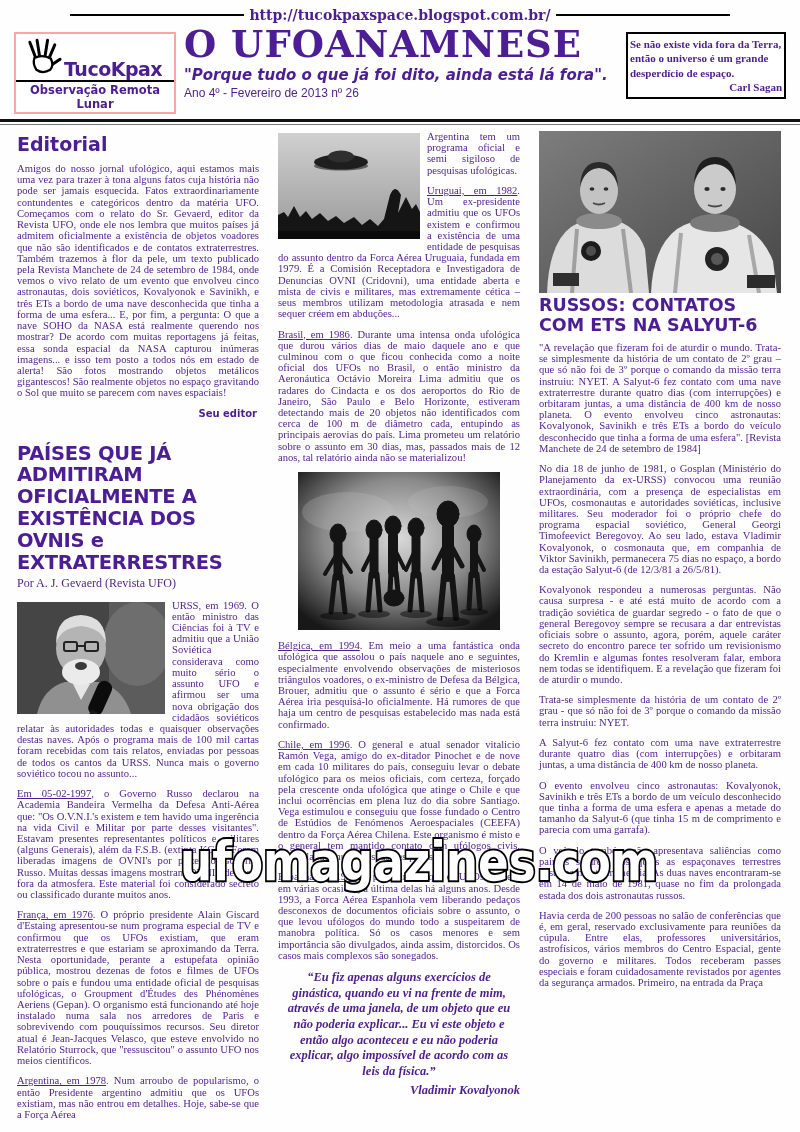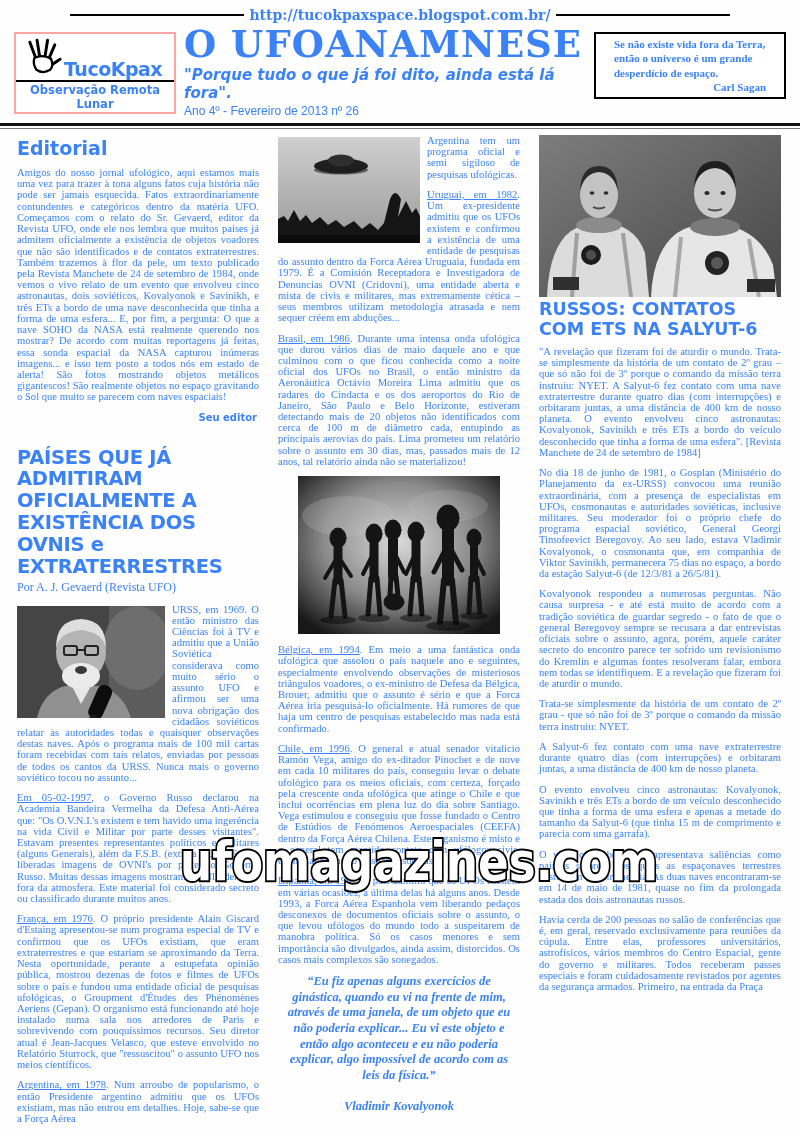--- a/index.html
+++ b/index.html
@@ -1,33 +1,33 @@
 <!DOCTYPE html>
 <html><head>
 <meta charset="utf-8">
 <style>
   html,body{margin:0;padding:0;background:#e8e8e8;}
-  .page{position:relative;width:800px;height:1132px;background:#fefefe;color:#3b82f6;
+  .page{position:relative;width:800px;height:1132px;background:#fefefe;color:#4c1d95;
         font-family:"Liberation Serif",serif;overflow:hidden;margin:0 auto;
         box-shadow:0 0 4px rgba(0,0,0,.4);}
   
   .url-row{display:flex;align-items:center;padding:7px 70px 2px;}
   .url-row .hr{flex:1;border-top:2px solid #000;}
   .url{font-family:"DejaVu Serif",serif;font-weight:bold;font-size:14px;padding:0 5px;white-space:nowrap;}
   .masthead{display:flex;align-items:flex-start;padding:1px 14px 0;}
   .logo-box{width:158px;border:2px solid #fca5a5;background:#fff;margin-top:6px;}
   .logo-top{display:flex;align-items:flex-end;padding:2px 4px 0;}
   .logo-name{font-family:"DejaVu Sans",sans-serif;font-weight:bold;font-size:19px;letter-spacing:-0.5px;margin-left:2px;}
   .logo-sub{font-family:"DejaVu Sans",sans-serif;font-weight:bold;font-size:11.5px;text-align:center;
             border-top:2px solid #000;padding:1px 0;}
   .title-block{flex:1;text-align:left;padding:0 8px;}
   .title{font-family:"DejaVu Serif",serif;font-weight:bold;font-size:37px;letter-spacing:1px;line-height:1.0;}
   .tagline{font-family:"DejaVu Sans",sans-serif;font-style:italic;font-weight:bold;font-size:15px;margin-top:3px;}
   .issue{font-family:"Liberation Sans",sans-serif;font-size:12px;margin-top:2px;}
-  .sagan-box{width:152px;border:2px solid #000;background:#fff;margin-top:6px;padding:3px 18px;
+  .sagan-box{width:152px;border:2px solid #000;background:#fff;margin-top:6px;padding:3px 2px;
              font-family:"Liberation Serif",serif;font-weight:bold;font-size:11px;line-height:1.3;}
   .sagan-author{text-align:right;}
   .header-sep{margin:5px 0 0;border-top:3px solid #111;border-bottom:1px solid #777;height:2px;}
   
   .columns{display:flex;gap:19px;padding:6px 17px 0;}
   .col{width:242px;}
   .bp{font-size:10.6px;line-height:1.06;text-align:justify;margin:0 0 9px;}
   .lead{text-decoration:underline;}
   .ed-h{font-family:"DejaVu Sans",sans-serif;font-weight:bold;font-size:19px;margin:2px 0 8px;}
   .a1-h{font-family:"DejaVu Sans",sans-serif;font-weight:bold;font-size:19.5px;line-height:1.12;
@@ -35,21 +35,21 @@
   .a2-h{font-family:"DejaVu Sans",sans-serif;font-weight:bold;font-size:17.5px;line-height:1.14;margin:3px 0 6px;}
   .byline{font-size:12px;margin:0 0 9px;}
   .signoff{font-family:"DejaVu Sans",sans-serif;font-weight:bold;font-size:10px;text-align:right;margin:4px 2px 24px 0;}
   .photo{display:block;background:#777;}
   .photo-gevaerd{float:left;width:148px;height:112px;margin:2px 7px 2px 0;}
   .photo-ufo{float:left;width:142px;height:106px;margin:2px 7px 2px 0;}
   .photo-aliens{margin:4px auto 10px;width:202px;height:158px;}
   .photo-cosmo{width:242px;height:162px;margin:0 0 3px;}
   .flow::after{content:"";display:block;clear:both;}
   .quote{font-weight:bold;font-style:italic;font-size:12.5px;line-height:1.25;text-align:center;margin:2px 4px 2px;}
-  .quote-author{font-weight:bold;font-style:italic;font-size:12.5px;text-align:center;margin-top:16px;}
+  .quote-author{font-weight:bold;font-style:italic;font-size:12.5px;text-align:right;margin-top:4px;}
   
   .watermark{position:absolute;left:178px;top:828px;z-index:20;pointer-events:none;}
 </style>
 </head>
 <body>
 
 <div class="page">
 
   <header>
     <div class="url-row">

